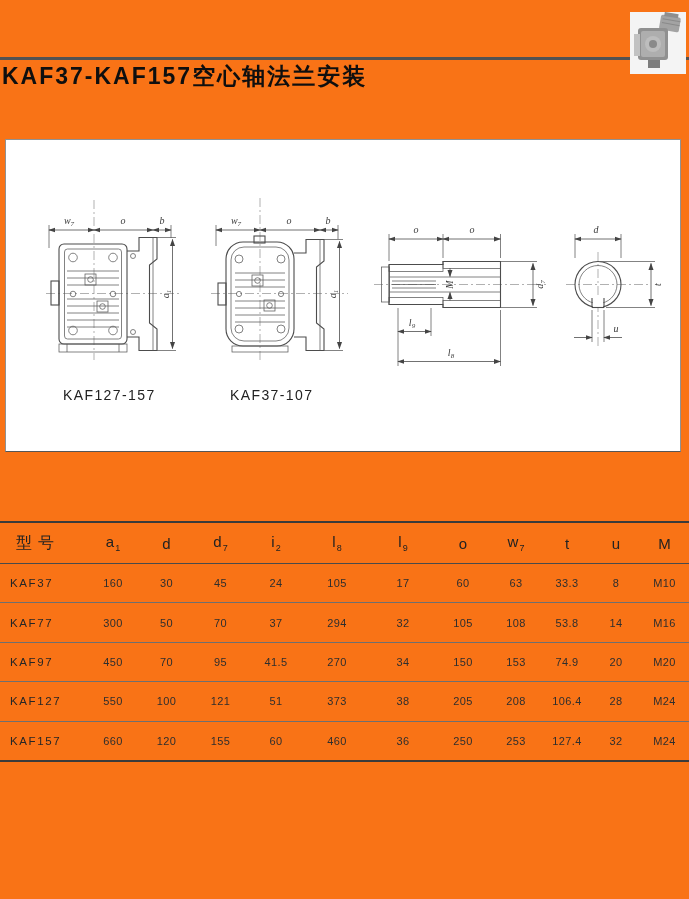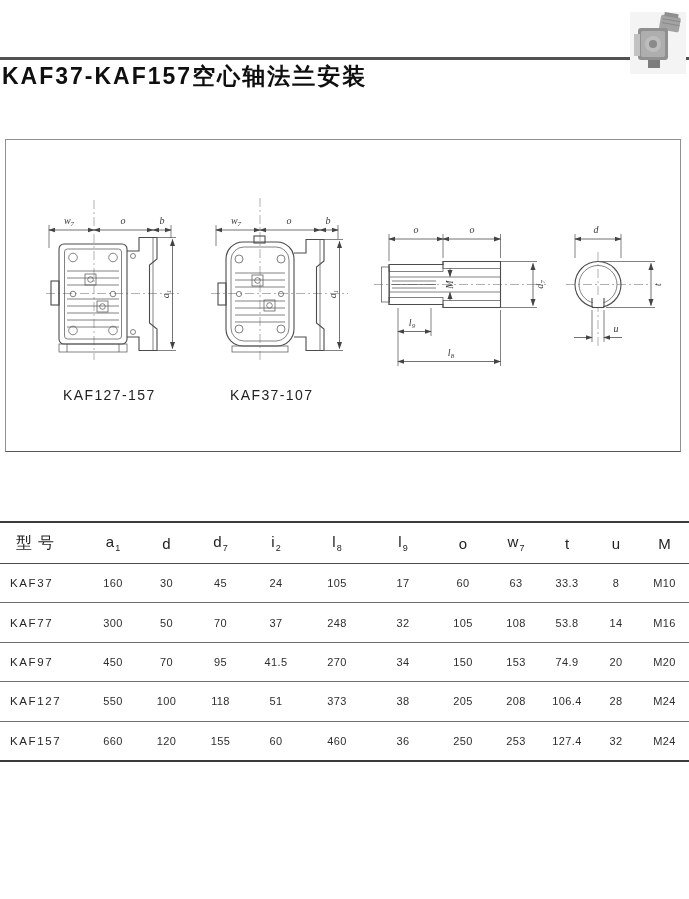--- a/index.html
+++ b/index.html
@@ -1,16 +1,16 @@
 <!DOCTYPE html>
 <html><head>
 <meta charset="utf-8">
 <style>
   html,body{margin:0;padding:0;background:#e9e9e9;}
-  .page{position:relative;width:689px;height:899px;background:#ffffff;overflow:hidden;
+  .page{position:relative;width:689px;height:899px;background:#f97316;overflow:hidden;
         font-family:"Liberation Sans",sans-serif;}
   .top-rule{position:absolute;left:0;top:57px;width:689px;height:3px;background:#525252;}
   .photo{position:absolute;left:630px;top:12px;width:56px;height:62px;z-index:2;}
   .title{position:absolute;left:2px;top:61px;margin:0;font-size:23px;font-weight:bold;
          color:#0f0f0f;letter-spacing:2px;white-space:nowrap;
          font-family:"Liberation Sans",sans-serif;}
   .figure-box{position:absolute;left:5px;top:139px;width:676px;height:313px;
               border:1.5px solid #919191;border-bottom-color:#565656;box-sizing:border-box;
               background:#fff;}
   
@@ -288,21 +288,21 @@
           <td>33.3</td>
           <td>8</td>
           <td>M10</td>
         </tr>
         <tr>
           <td>KAF77</td>
           <td>300</td>
           <td>50</td>
           <td>70</td>
           <td>37</td>
-          <td>248</td>
+          <td>294</td>
           <td>32</td>
           <td>105</td>
           <td>108</td>
           <td>53.8</td>
           <td>14</td>
           <td>M16</td>
         </tr>
         <tr>
           <td>KAF97</td>
           <td>450</td>
@@ -314,21 +314,21 @@
           <td>150</td>
           <td>153</td>
           <td>74.9</td>
           <td>20</td>
           <td>M20</td>
         </tr>
         <tr>
           <td>KAF127</td>
           <td>550</td>
           <td>100</td>
-          <td>118</td>
+          <td>121</td>
           <td>51</td>
           <td>373</td>
           <td>38</td>
           <td>205</td>
           <td>208</td>
           <td>106.4</td>
           <td>28</td>
           <td>M24</td>
         </tr>
         <tr>

